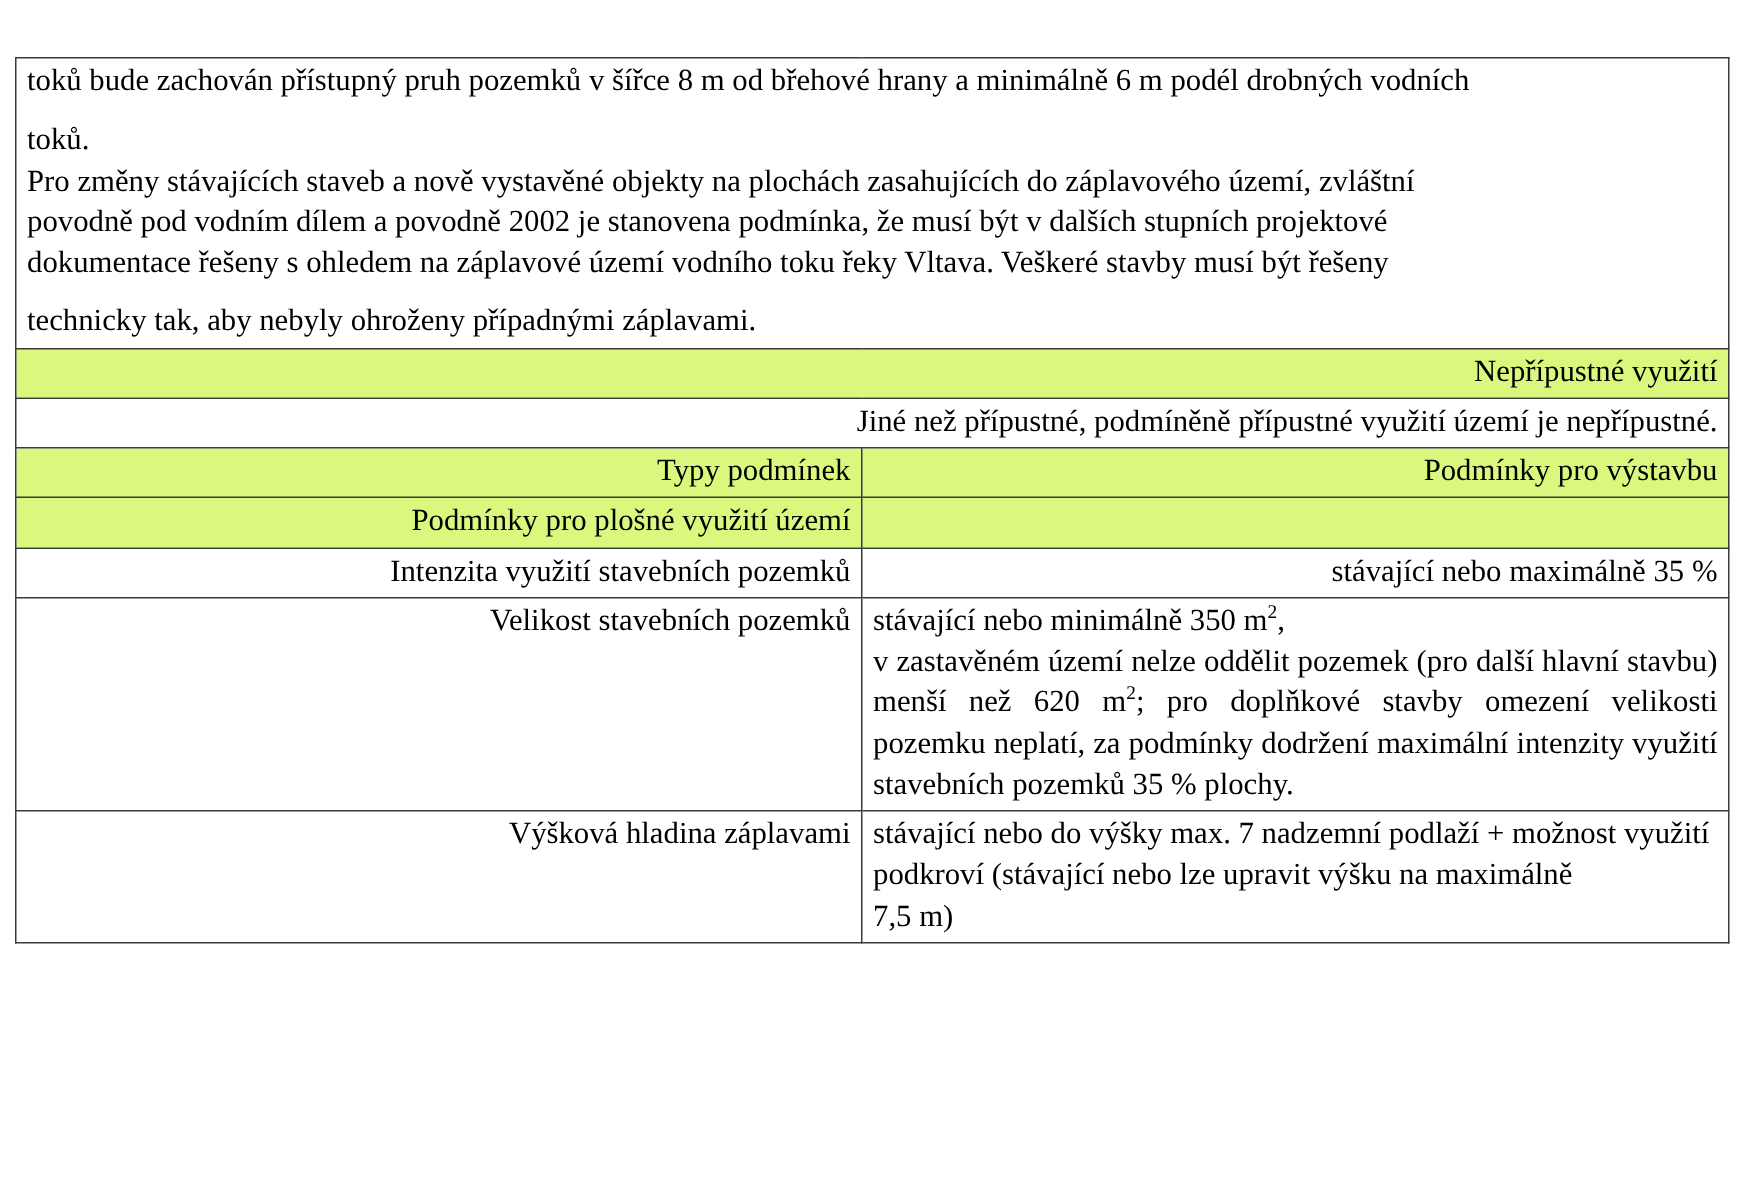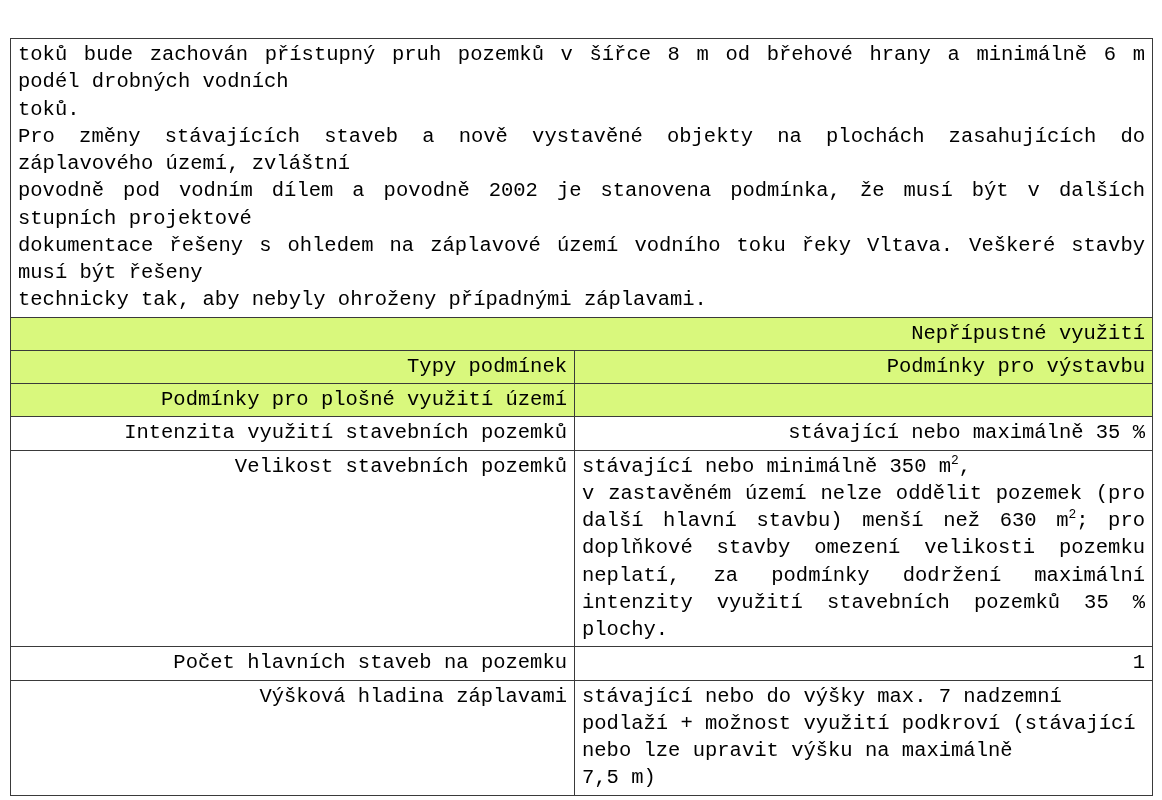--- a/index.html
+++ b/index.html
@@ -14,21 +14,20 @@
     font-family: "Liberation Serif", "DejaVu Serif", serif;
     color: #000000;
     -webkit-font-smoothing: none;
   }
 
   .page {
     position: relative;
     width: 1162px;
     height: 676px;
     box-sizing: border-box;
-    font-family: Liberation Mono, monospace;
   }
 
   
   .doc-table {
     position: absolute;
     left: 10px;
     top: 38px;
     width: 1142px;
     border-collapse: collapse;
     table-layout: fixed;
@@ -54,20 +53,21 @@
     padding-top: 4px;
     padding-bottom: 4px;
   }
   .intro p {
     margin: 0;
     text-align: justify;
     text-justify: inter-word;
   }
   .intro p.last-line {
     text-align: left;
+    margin-top: 12px;
   }
 
   .hl {
     background: #d9f87d !important;
   }
 
   .row-text {
     text-align: left;
   }
 
@@ -115,48 +115,47 @@
           <p>povodně pod vodním dílem a povodně 2002 je stanovena podmínka, že musí být v dalších stupních projektové</p>
           <p>dokumentace řešeny s ohledem na záplavové území vodního toku řeky Vltava. Veškeré stavby musí být řešeny</p>
           <p class="last-line">technicky tak, aby nebyly ohroženy případnými záplavami.</p>
         </td>
       </tr>
 
       <tr>
         <td colspan="2" class="hl row-text" style="background: rgb(217, 248, 125); border-color: rgb(58, 58, 58);">Nepřípustné využití</td>
       </tr>
 
+      <tr>
+        <td colspan="2" class="row-text" style="border-color: rgb(58, 58, 58);">Jiné než přípustné, podmíněně přípustné využití území je nepřípustné.</td>
+      </tr>
 
       <tr>
         <td class="hl row-text" style="background: rgb(217, 248, 125); border-color: rgb(58, 58, 58);">Typy podmínek</td>
         <td class="hl row-text" style="background: rgb(217, 248, 125); border-color: rgb(58, 58, 58); padding-left: 23px;">Podmínky pro výstavbu</td>
       </tr>
 
       <tr>
         <td class="hl row-text" style="background: rgb(217, 248, 125); border-color: rgb(58, 58, 58);">Podmínky pro plošné využití území</td>
         <td class="hl row-text" style="background: rgb(217, 248, 125); border-color: rgb(58, 58, 58);"></td>
       </tr>
 
       <tr>
         <td class="row-text" style="border-color: rgb(58, 58, 58);">Intenzita využití stavebních pozemků</td>
         <td class="row-text" style="border-color: rgb(58, 58, 58);">stávající nebo maximálně 35 %</td>
       </tr>
 
       <tr>
         <td class="row-text tall-left" style="border-color: rgb(58, 58, 58); padding-left: 27px;">Velikost stavebních pozemků</td>
         <td class="just" style="border-color: rgb(58, 58, 58);">
           <p class="last-line"><span>stávající nebo minimálně 350 m</span><sup>2</sup><span>,</span></p>
-          <p><span>v zastavěném území nelze oddělit pozemek (pro další hlavní stavbu) menší než 630 m</span><sup>2</sup><span>; pro doplňkové stavby omezení velikosti pozemku neplatí, za podmínky dodržení maximální intenzity využití stavebních pozemků 35 % plochy.</span></p>
+          <p><span>v zastavěném území nelze oddělit pozemek (pro další hlavní stavbu) menší než 620 m</span><sup>2</sup><span>; pro doplňkové stavby omezení velikosti pozemku neplatí, za podmínky dodržení maximální intenzity využití stavebních pozemků 35 % plochy.</span></p>
         </td>
       </tr>
 
-      <tr>
-        <td class="row-text" style="border-color: rgb(58, 58, 58);">Počet hlavních staveb na pozemku</td>
-        <td class="row-text" style="border-color: rgb(58, 58, 58);">1</td>
-      </tr>
 
 
       <tr>
         <td class="row-text tall-left" style="border-color: rgb(58, 58, 58);">Výšková hladina záplavami</td>
         <td class="just" style="border-color: rgb(58, 58, 58);">
           <p class="last-line">stávající nebo do výšky max. 7 nadzemní podlaží + možnost využití podkroví (stávající nebo lze upravit výšku na maximálně</p>
           <p class="last-line">7,5 m)</p>
         </td>
       </tr>
 

